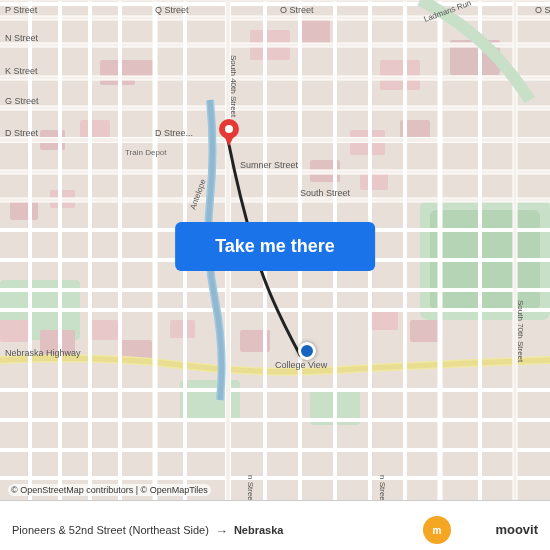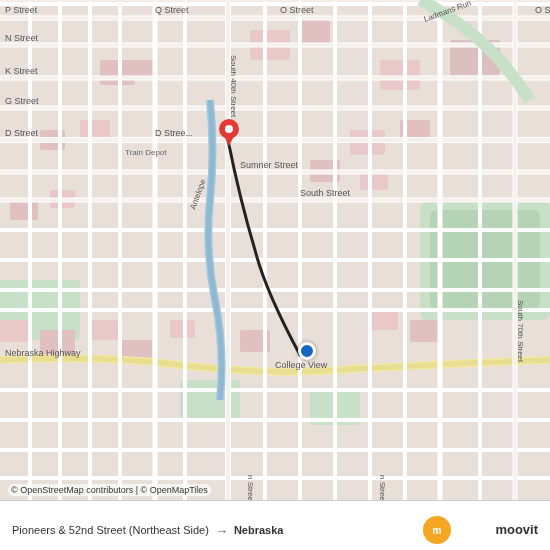--- a/index.html
+++ b/index.html
@@ -272,20 +272,21 @@
   </div>
 
   <div class="location-pin pin-blue">
     <div class="pin-blue-icon"></div>
   </div>
 
   <svg style="position:absolute;top:0;left:0;width:100%;height:100%;pointer-events:none;z-index:3;">
     <path d="M 228 140 Q 240 200 255 250 Q 265 290 300 355" stroke="#222" stroke-width="3" fill="none" stroke-linecap="round"></path>
   </svg>
 
+  <button class="take-me-there-btn">Take me there</button>
 
   <div style="position:absolute;bottom:4px;left:8px;font-size:9px;color:#333;z-index:6;background:rgba(255,255,255,0.7);padding:1px 3px;border-radius:6px;">
     <span>© OpenStreetMap contributors | © OpenMapTiles</span>
   </div>
 </div>
 
 <div id="bottom-bar">
   <div class="bottom-left">
     <div class="route-info">
       <span style="font-size:11px;color:#333;">Pioneers &amp; 52nd Street (Northeast Side)</span>

